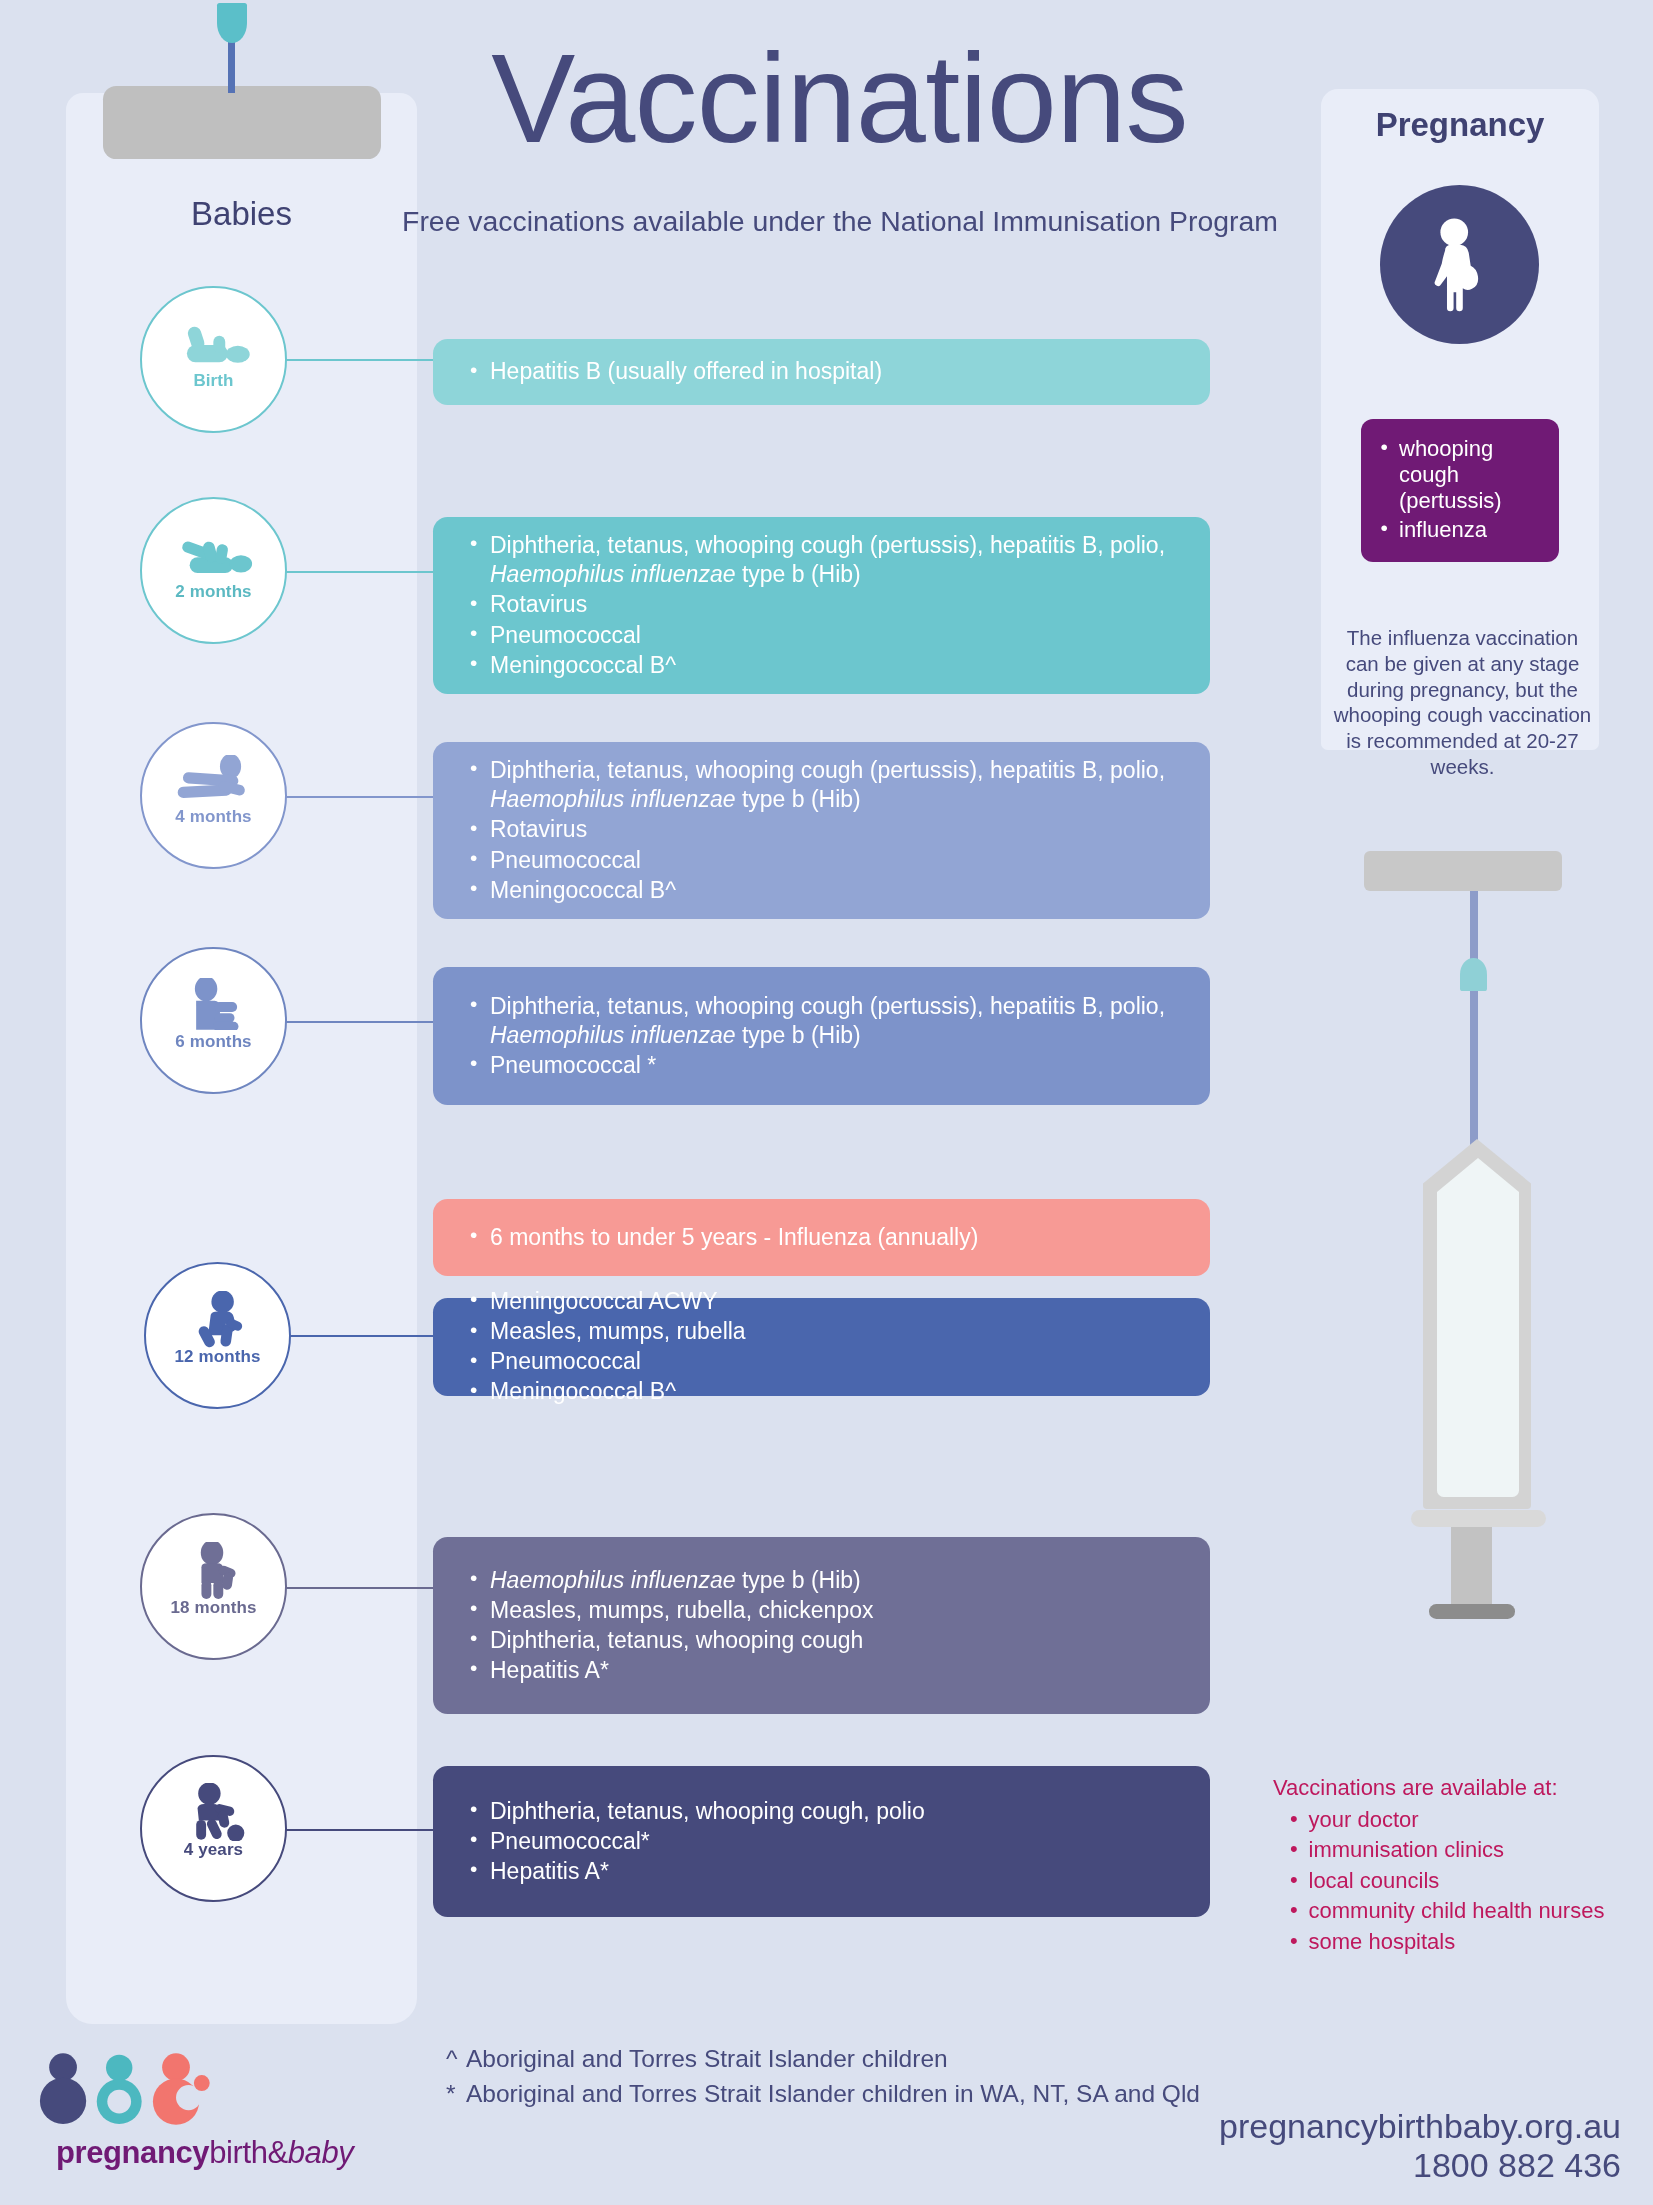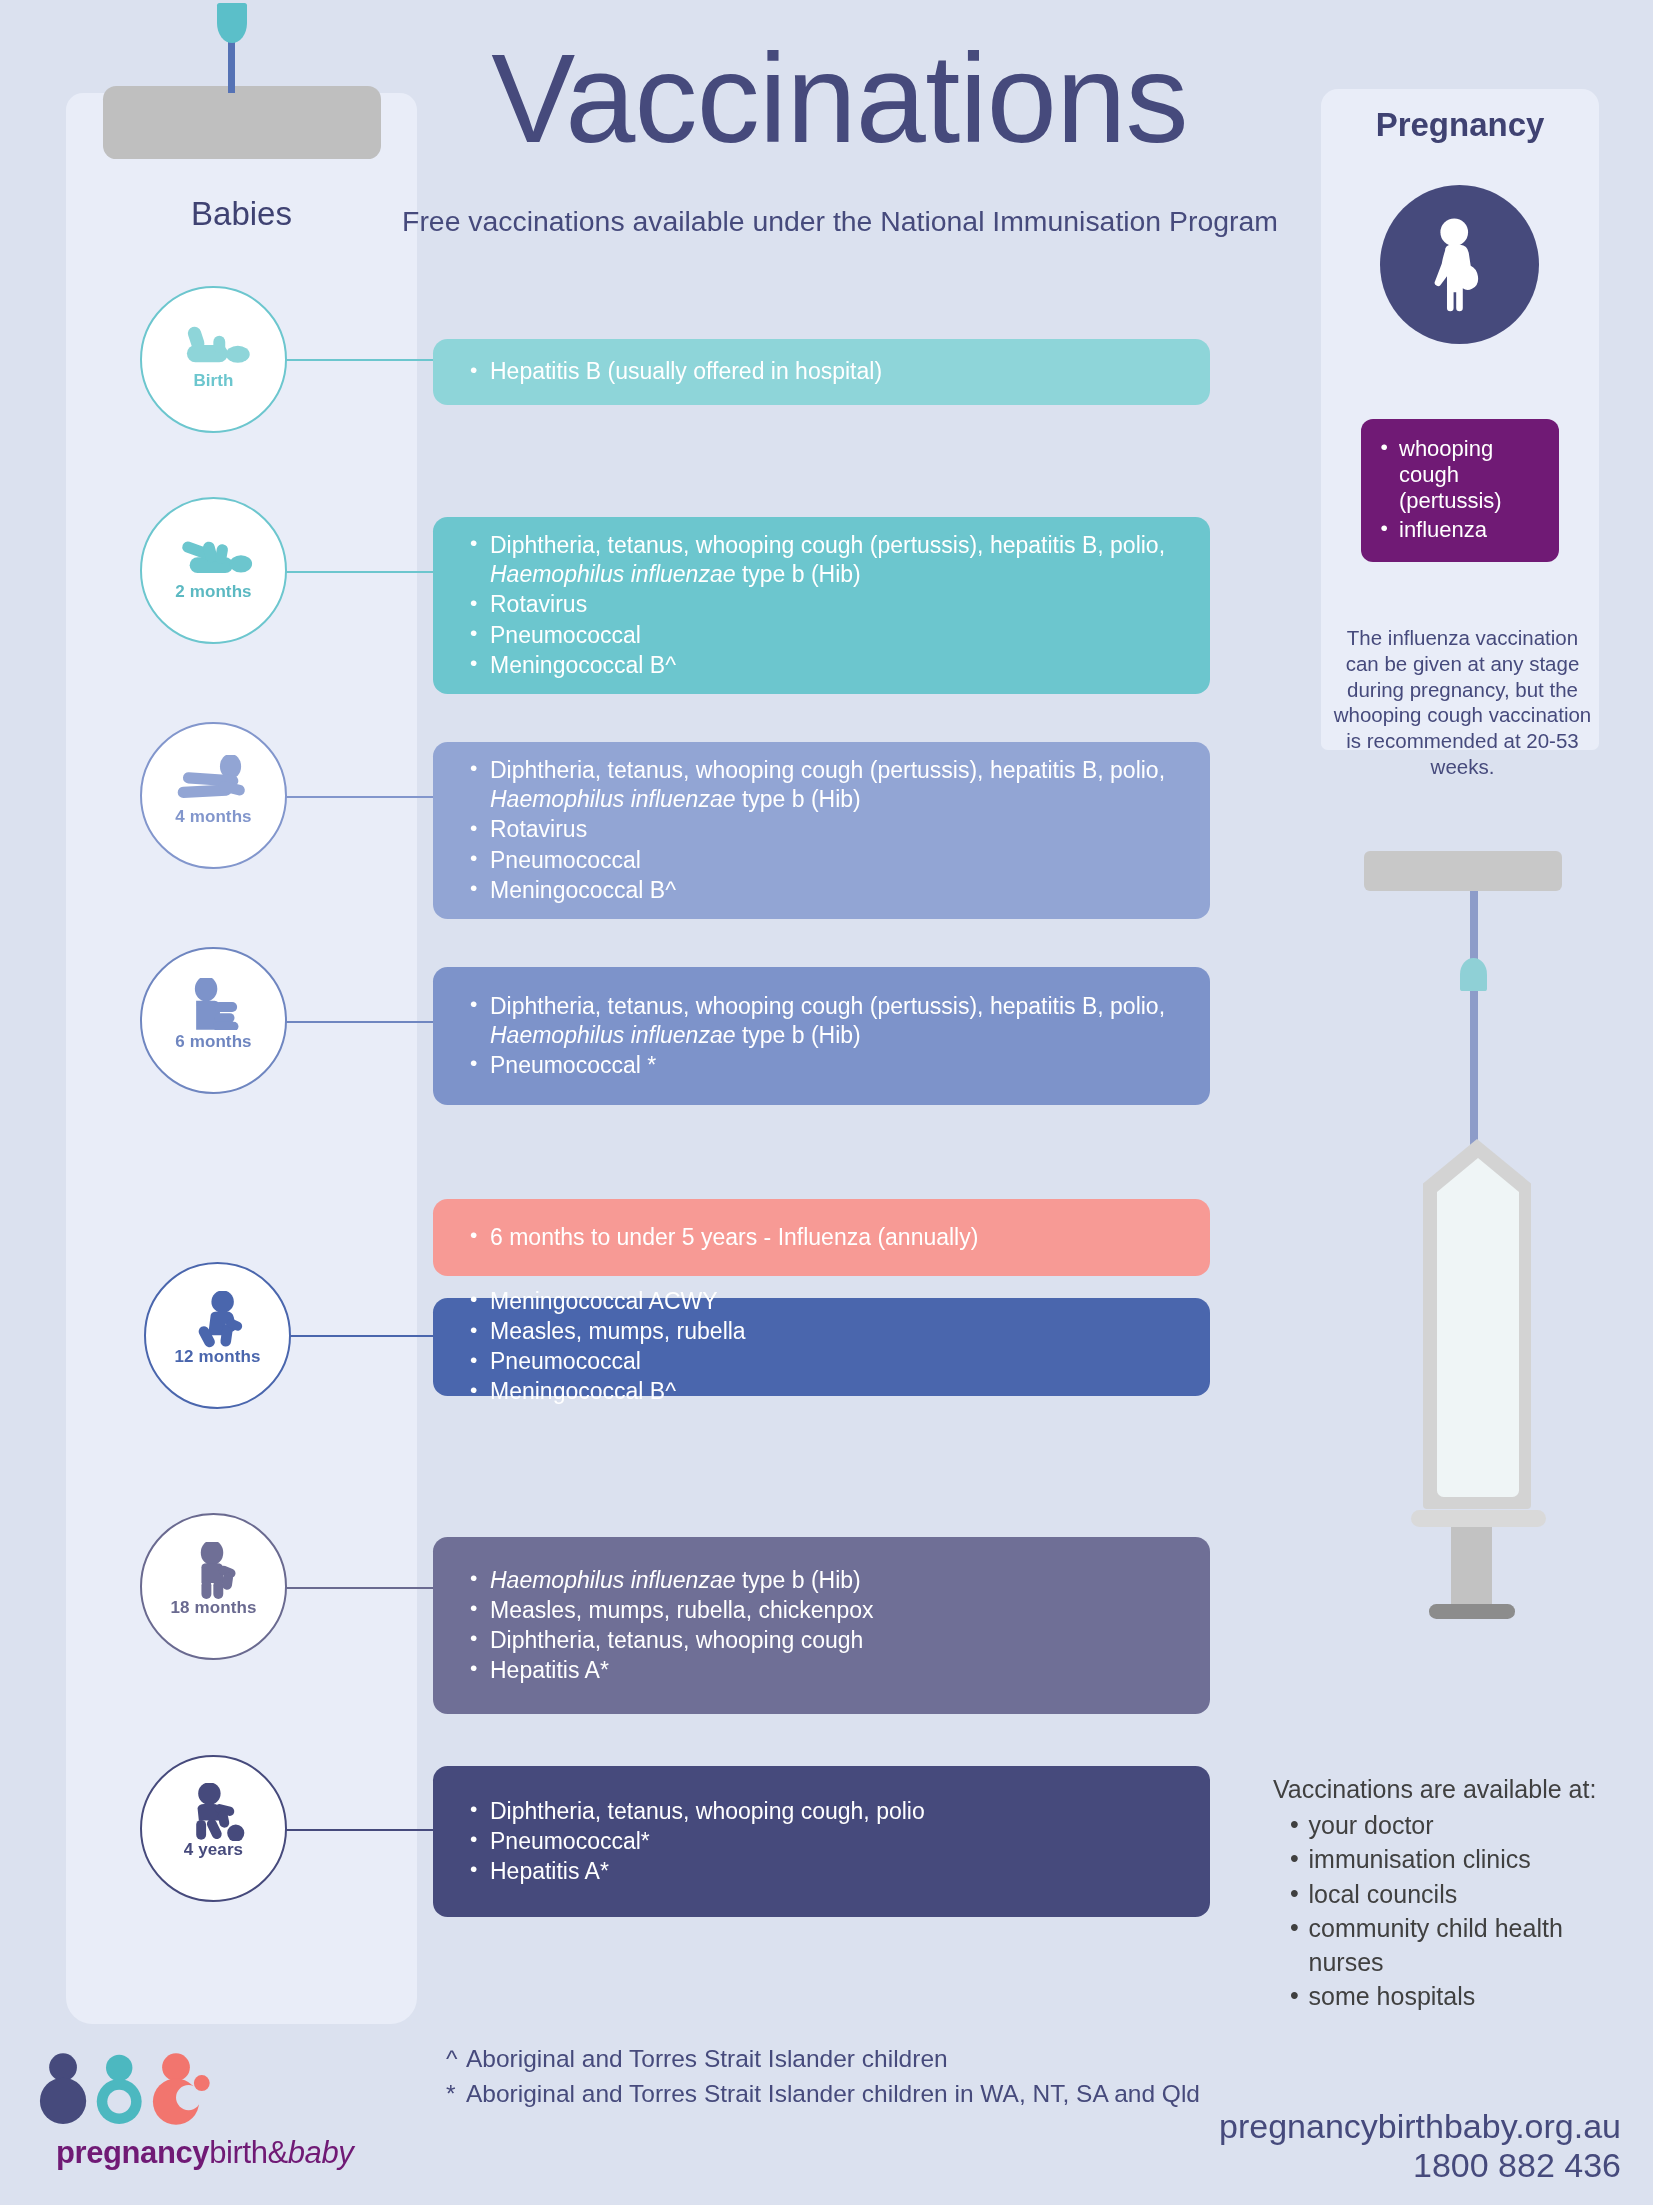--- a/index.html
+++ b/index.html
@@ -263,24 +263,24 @@
     background:#8c8c8c;
     border-radius:7.3px;
     z-index:4;
   }
 
   
   .avail{
     position:absolute;
     left:1273px; top:1773px;
     width:370px;
-    color:#404040;
+    color:#be185d;
     font-family:"Liberation Sans Narrow","Liberation Sans",sans-serif;
     font-stretch:condensed;
-    font-size:25px;
+    font-size:22px;
     line-height:1.33;
   }
   .avail ul{list-style:none;margin:2.6px 0 0 0;padding:0 0 0 17px;}
   .avail li{position:relative;padding-left:18.5px;margin:1.3px 0;}
   .avail li:before{content:"\2022";position:absolute;left:0;top:-1.3px;}
 
   
   .footnotes{
     position:absolute;
     left:446px; top:2042px;
@@ -497,21 +497,21 @@
       <circle cx="52" cy="26" r="21" fill="#ffffff"></circle>
       <path d="M38 54 q0-8 9-9 h14 q11 1 13 12 l3 20 q9 4 11 16 q2 14 -9 19 q-8 4 -14 -1 l0 30 a5 5 0 0 1 -10 0 l0 -24 l-4 0 l0 24 a5 5 0 0 1 -10 0 l0 -48 l-9 12 a5 5 0 0 1 -9 -5 l10 -26 q2 -11 5 -20 z" fill="#ffffff"></path>
     </svg>
   </div>
   <div class="preg-box">
     <ul>
       <li>whooping cough (pertussis)</li>
       <li>influenza</li>
     </ul>
   </div>
-  <div class="preg-note">The influenza vaccination can be given at any stage during pregnancy, but the whooping cough vaccination is recommended at 20-53 weeks.</div>
+  <div class="preg-note">The influenza vaccination can be given at any stage during pregnancy, but the whooping cough vaccination is recommended at 20-27 weeks.</div>
 
   <div class="rs-plunger-top"></div>
   <div class="rs-rod"></div>
   <div class="rs-tip"></div>
   <div class="rs-barrel-outer"></div>
   <div class="rs-barrel-inner"></div>
   <div class="rs-flange"></div>
   <div class="rs-stem"></div>
   <div class="rs-foot"></div>
 

